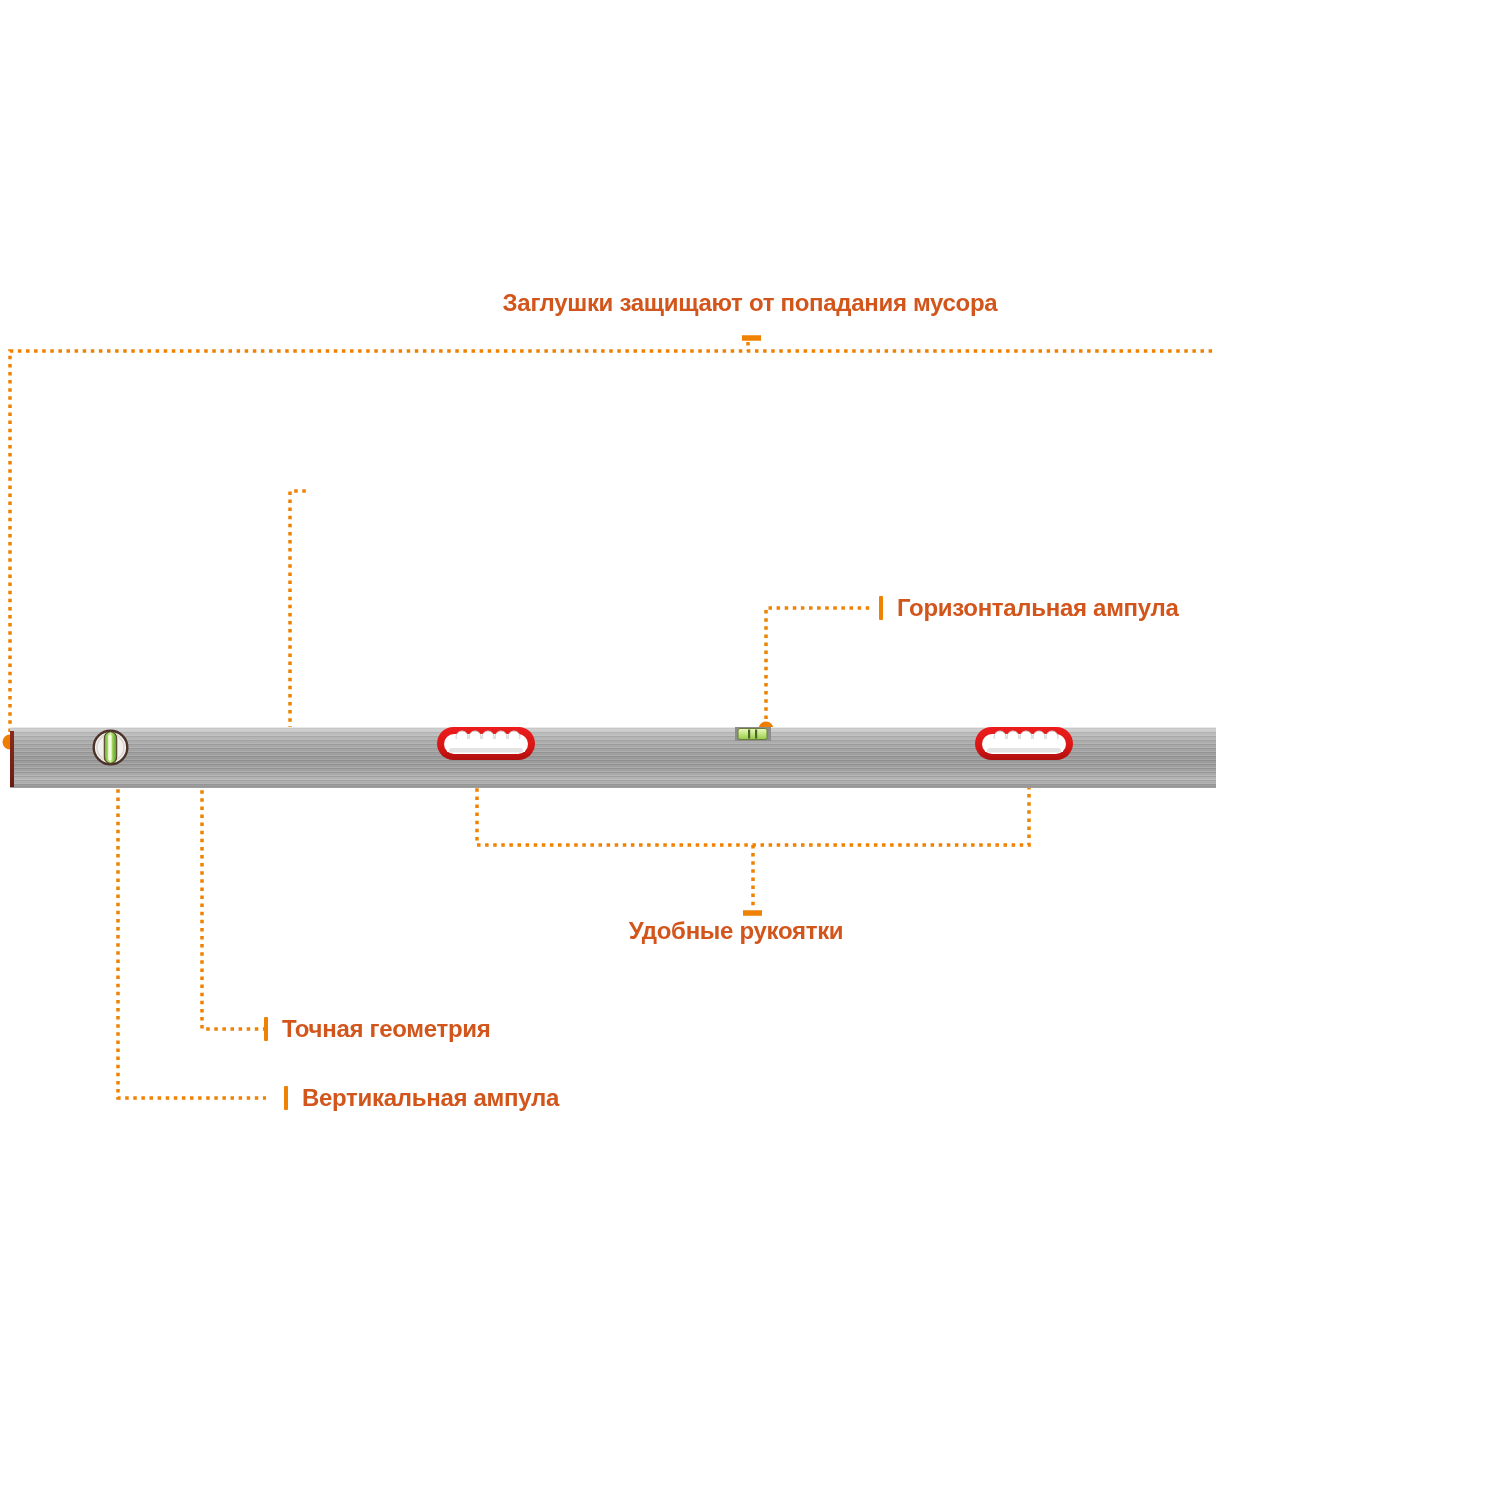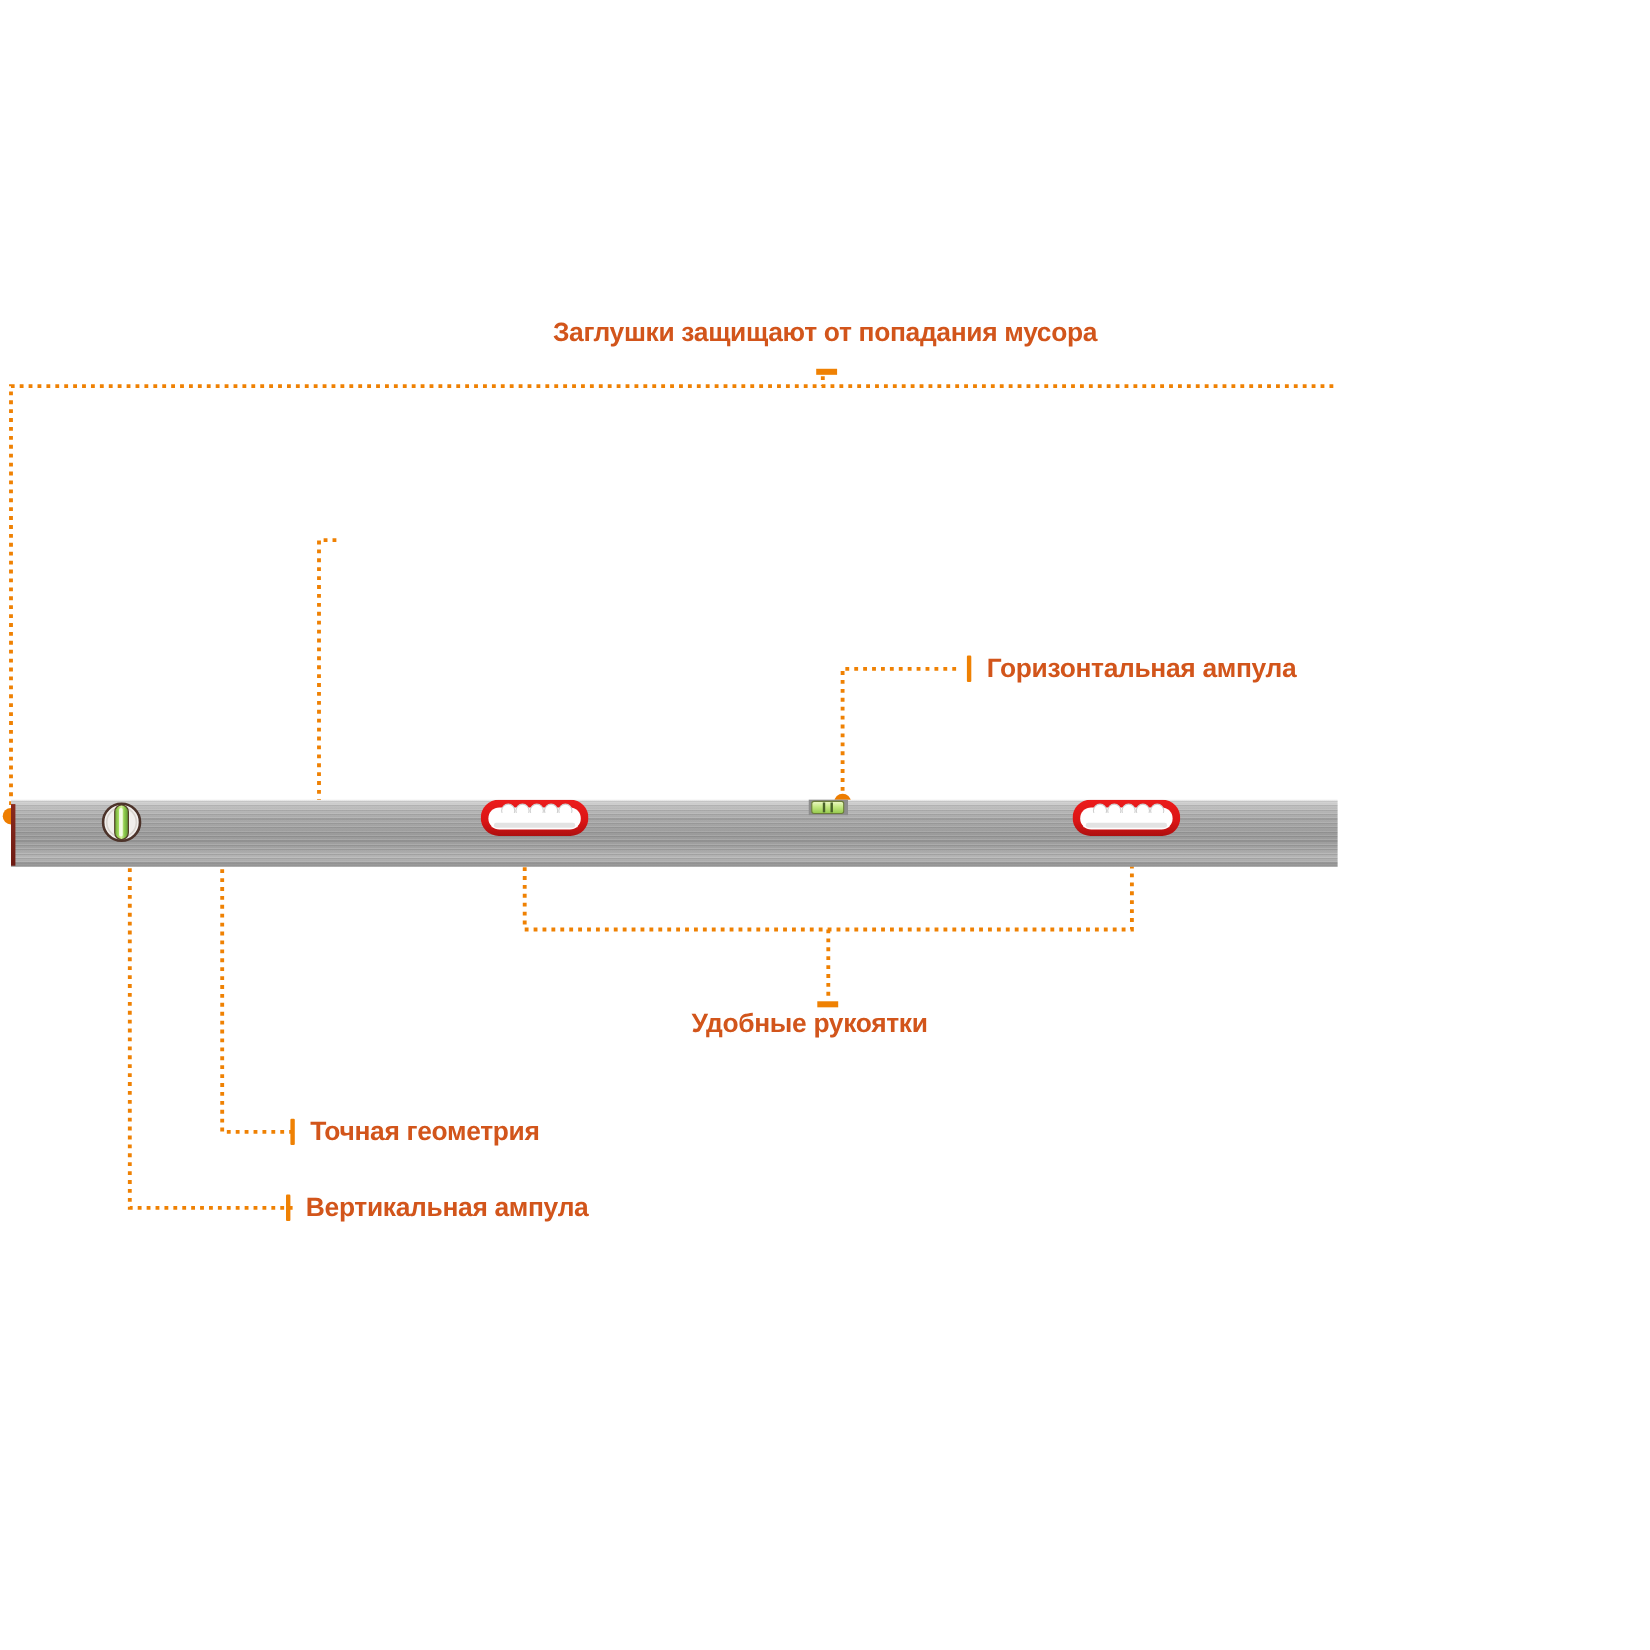--- a/index.html
+++ b/index.html
@@ -175,18 +175,18 @@
 
   <div class="callout centered" style="left:736px;top:931px;">
     <span>Удобные рукоятки</span>
   </div>
 
   <div class="callout" style="left:264px;top:1029px;">
     <span class="tick"></span>
     <span>Точная геометрия</span>
   </div>
 
-  <div class="callout" style="left:260px;top:1098px;">
+  <div class="callout" style="left:284px;top:1098px;">
     <span class="tick"></span>
     <span>Вертикальная ампула</span>
   </div>
 
 </div>
 
 </body></html>

